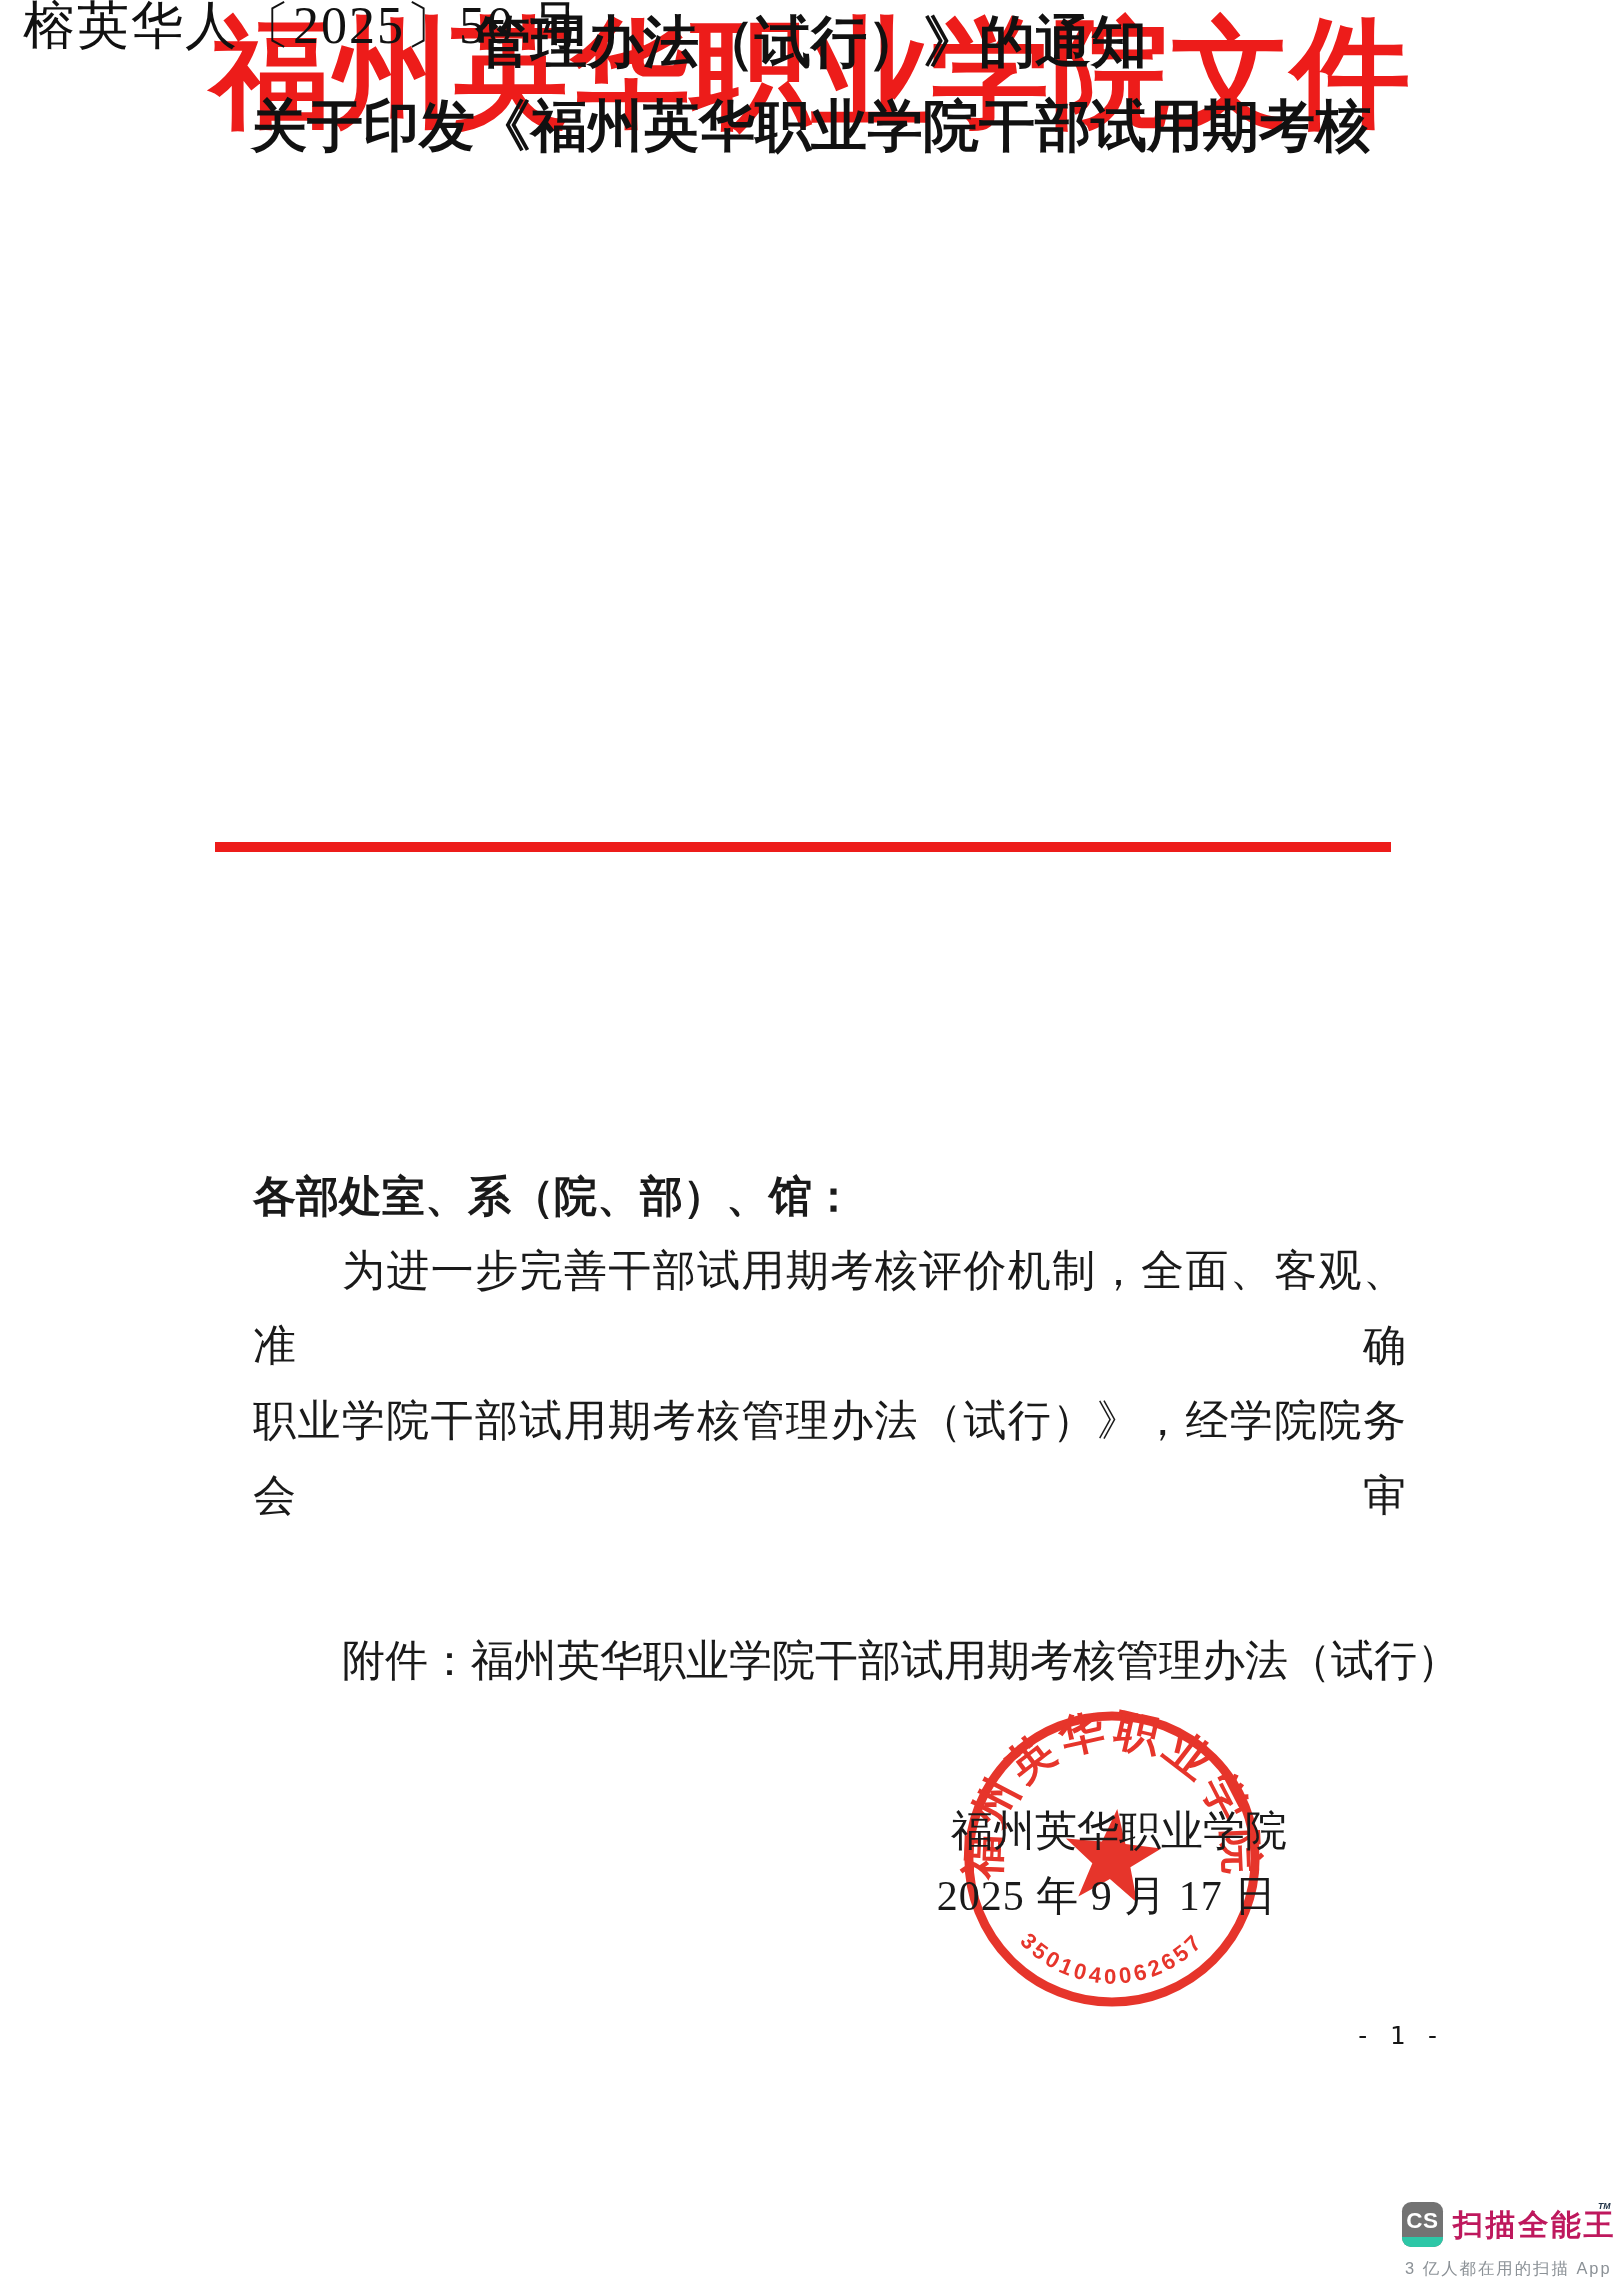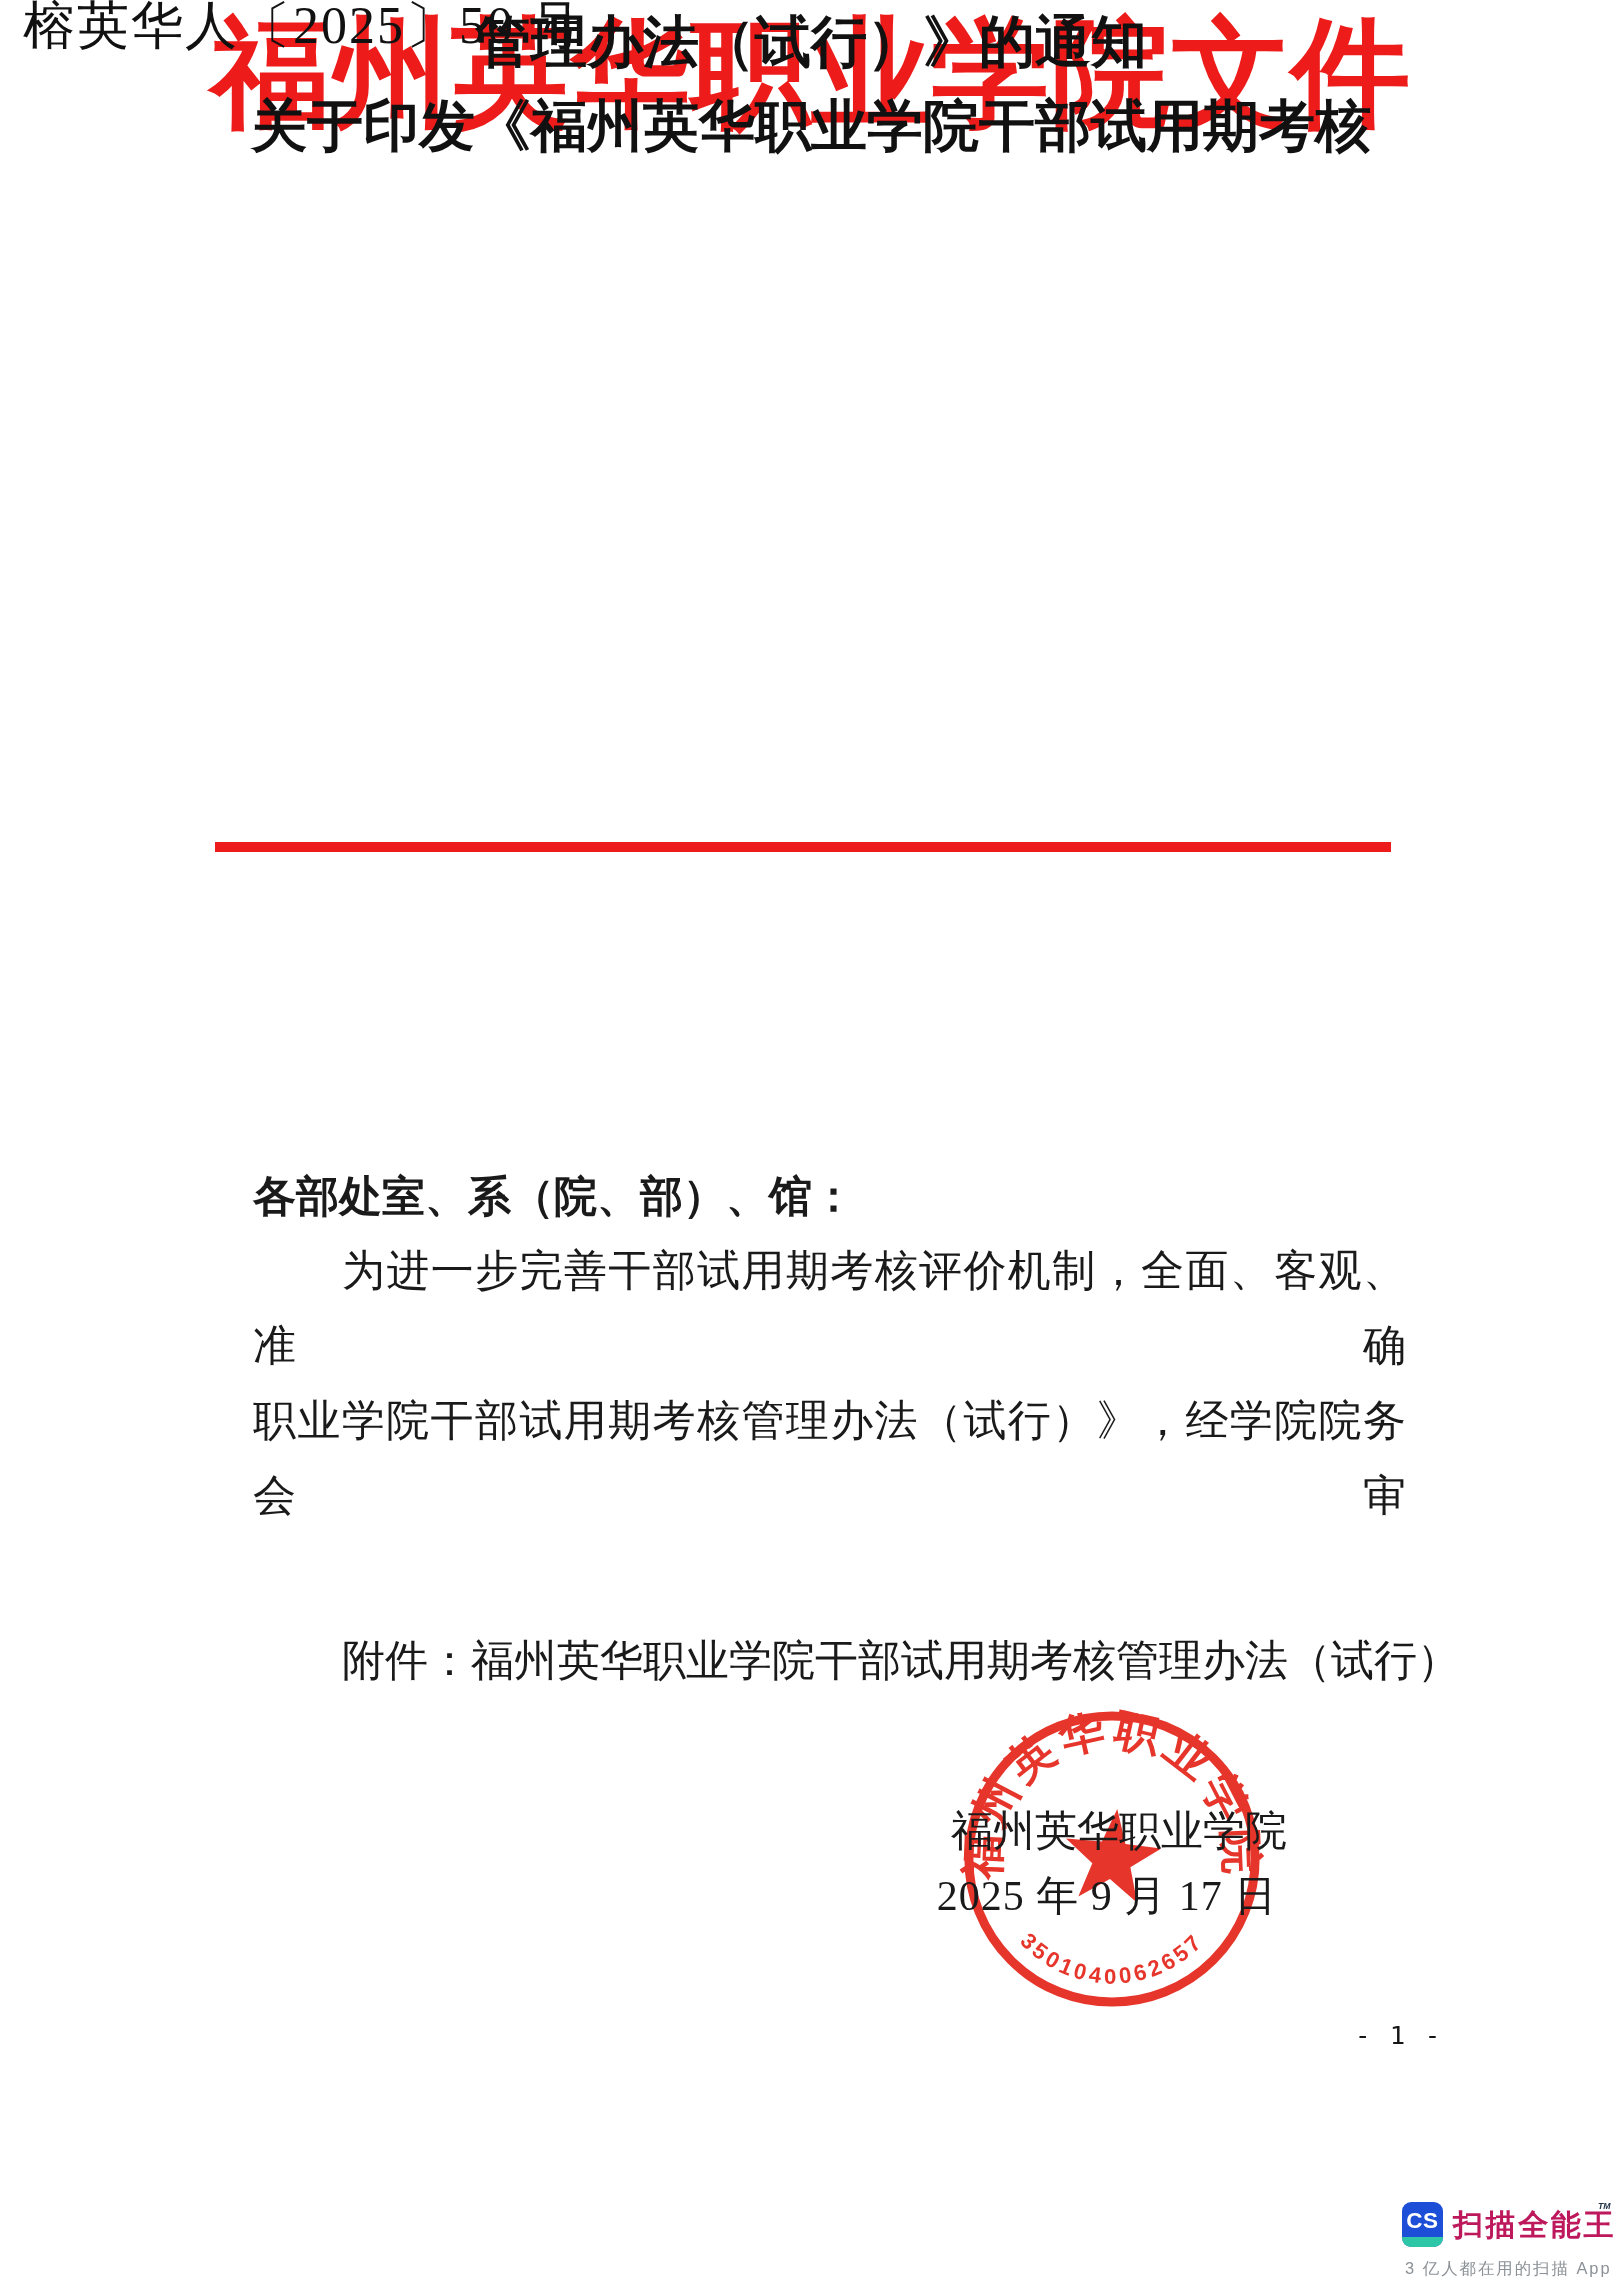--- a/index.html
+++ b/index.html
@@ -99,21 +99,21 @@
     white-space:nowrap;
   }
 
   
   .watermark{
     left:1402px;top:2201px;width:215px;height:87px;
     font-family:"Liberation Sans","DejaVu Sans",sans-serif;
   }
   .wm-logo{
     position:absolute;left:0;top:1px;width:41px;height:45px;
-    background:#1d4ed8;border-radius:9.2px;overflow:hidden;
+    background:#737373;border-radius:9.2px;overflow:hidden;
     text-align:center;
   }
   .wm-logo-letters{
     position:relative;z-index:2;
     color:#ffffff;font-weight:700;font-size:22.5px;line-height:37px;
     letter-spacing:0.5px;
   }
   .wm-logo-teal{
     position:absolute;left:0;bottom:0;width:100%;height:10.2px;
     background:#2dc7a7;

